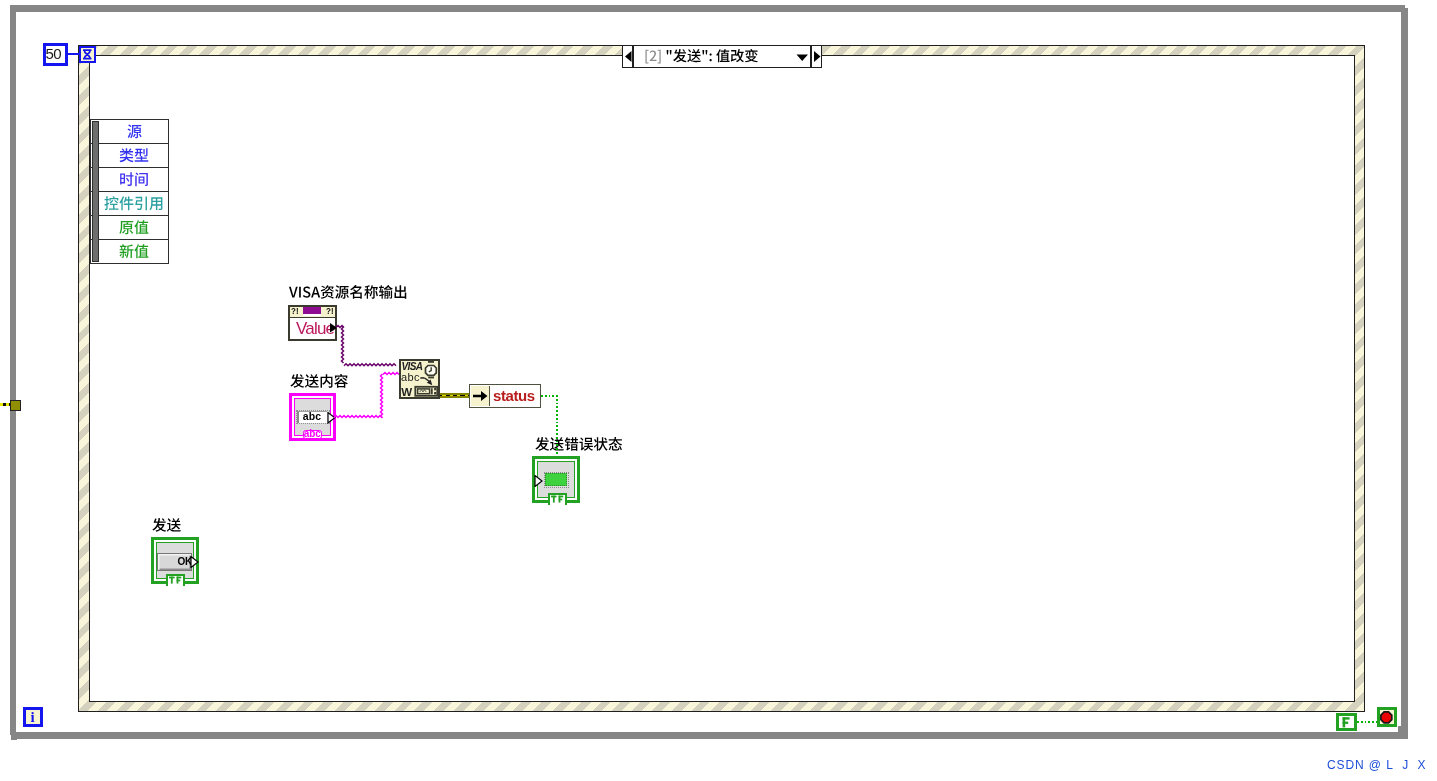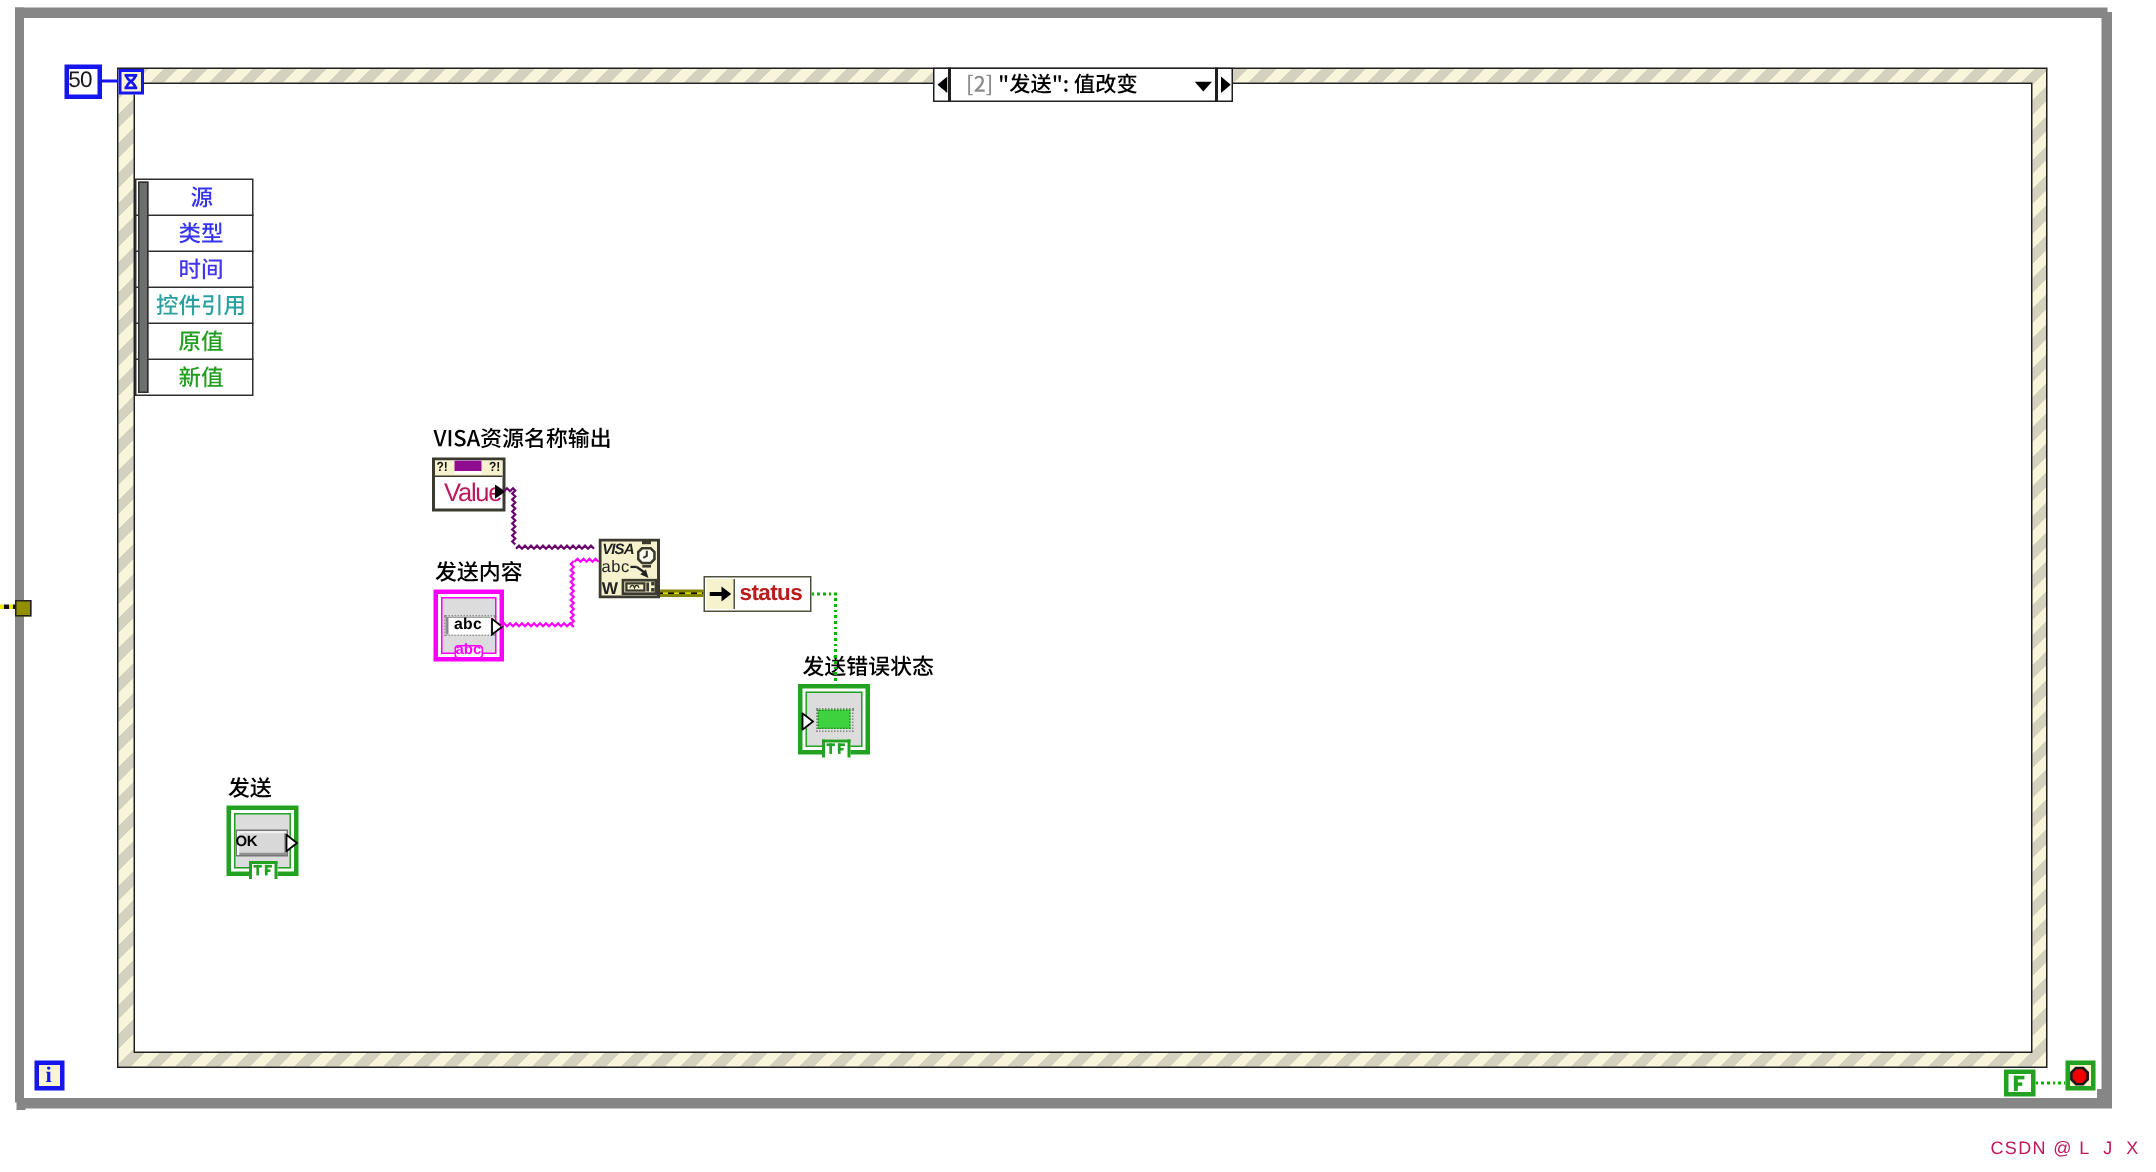--- a/index.html
+++ b/index.html
@@ -180,21 +180,21 @@
       <rect x="3" y="2.6" width="5.6" height="1.8"></rect>
       <rect x="4.9" y="2.6" width="1.8" height="7"></rect>
       <rect x="10.6" y="2.6" width="1.8" height="7"></rect>
       <rect x="10.6" y="2.6" width="4.7" height="1.8"></rect>
       <rect x="10.6" y="5.6" width="3.7" height="1.7"></rect>
     </g>
   </svg>
 <div style="position:absolute;left:151px;top:537px;width:47.5px;height:47px;box-sizing:border-box;border:3px solid #22a122;background:#fff"></div>
 <div style="position:absolute;left:156px;top:542px;width:37.5px;height:37px;box-sizing:border-box;border:1.6px solid #22a122;background:#dcdcdc"></div>
 <div style="position:absolute;left:157px;top:552.5px;width:35px;height:18.5px;box-sizing:border-box;background:#d8d8d8;border:1px solid #777;box-shadow:inset 1.5px 1.5px 0 #f2f2f2,inset -1.5px -1.5px 0 #8f8f8f"></div>
-<div style="position:absolute;left:157px;top:554.5px;width:35px;height:28px;color:#000;font:bold 10px 'Liberation Sans',sans-serif;text-align:left;line-height:14px;letter-spacing:-0.2px">OK</div>
+<div style="position:absolute;left:157px;top:554.5px;width:35px;height:28px;color:#000;font:bold 10px 'Liberation Sans',sans-serif;text-align:right;line-height:14px;letter-spacing:-0.2px">OK</div>
 <svg style="position:absolute;left:190px;top:556px" width="9" height="12">
     <path d="M1 0.5 L1 11.5 L8 6 Z" fill="#fff" stroke="#000" stroke-width="1.2"></path>
   </svg>
 <div style="position:absolute;left:165.5px;top:573.5px;width:19px;height:12px;box-sizing:border-box;border:2px solid #22a122;border-bottom:none;background:#fff"></div>
 <svg style="position:absolute;left:165.5px;top:573.5px" width="19" height="12">
     <g fill="#22a122">
       <rect x="3" y="2.6" width="5.6" height="1.8"></rect>
       <rect x="4.9" y="2.6" width="1.8" height="7"></rect>
       <rect x="10.6" y="2.6" width="1.8" height="7"></rect>
       <rect x="10.6" y="2.6" width="4.7" height="1.8"></rect>
@@ -208,12 +208,12 @@
     <g fill="#22a122">
       <rect x="3.6" y="1.2" width="2.6" height="10.2"></rect>
       <rect x="3.6" y="1.2" width="7" height="2.4"></rect>
       <rect x="3.6" y="5.6" width="5.6" height="2.3"></rect>
     </g>
   </svg>
 <div style="position:absolute;left:1376.5px;top:707px;width:20px;height:20px;box-sizing:border-box;border:3px solid #22a122;background:#f7f4cf"></div>
 <svg style="position:absolute;left:1380.3px;top:710.8px" width="13" height="13">
     <path d="M4.1 0.9 L8.6 0.9 L11.8 4.1 L11.8 8.6 L8.6 11.8 L4.1 11.8 L0.9 8.6 L0.9 4.1 Z" fill="#ee0000" stroke="#181818" stroke-width="1.7"></path>
   </svg>
-<div style="position:absolute;left:1327px;top:758px;width:100px;height:14px;color:#be185d;font:12px 'Liberation Sans',sans-serif;letter-spacing:0.9px">CSDN&nbsp;@&nbsp;L&nbsp;&nbsp;J&nbsp;&nbsp;X</div>
+<div style="position:absolute;left:1327px;top:758px;width:100px;height:14px;color:#1d4ed8;font:12px 'Liberation Sans',sans-serif;letter-spacing:0.9px">CSDN&nbsp;@&nbsp;L&nbsp;&nbsp;J&nbsp;&nbsp;X</div>
 </body></html>

